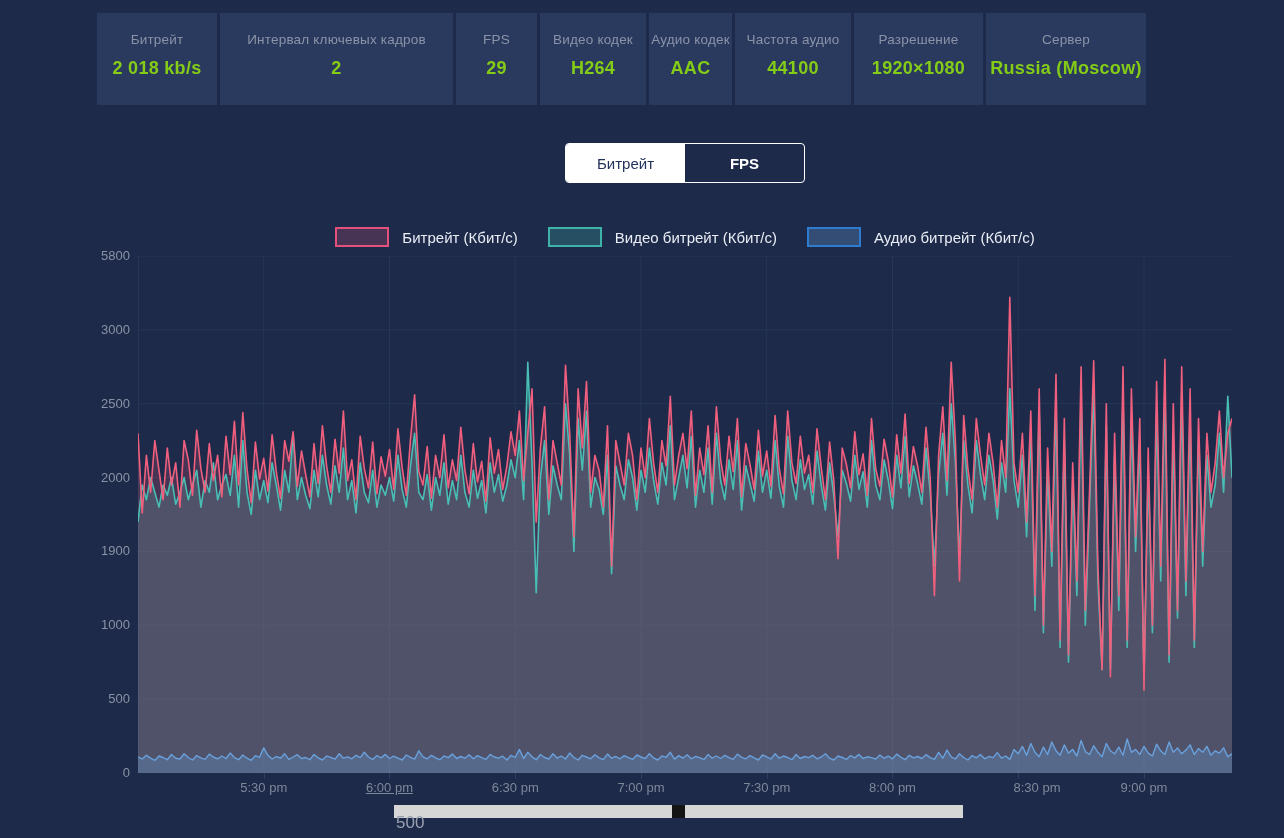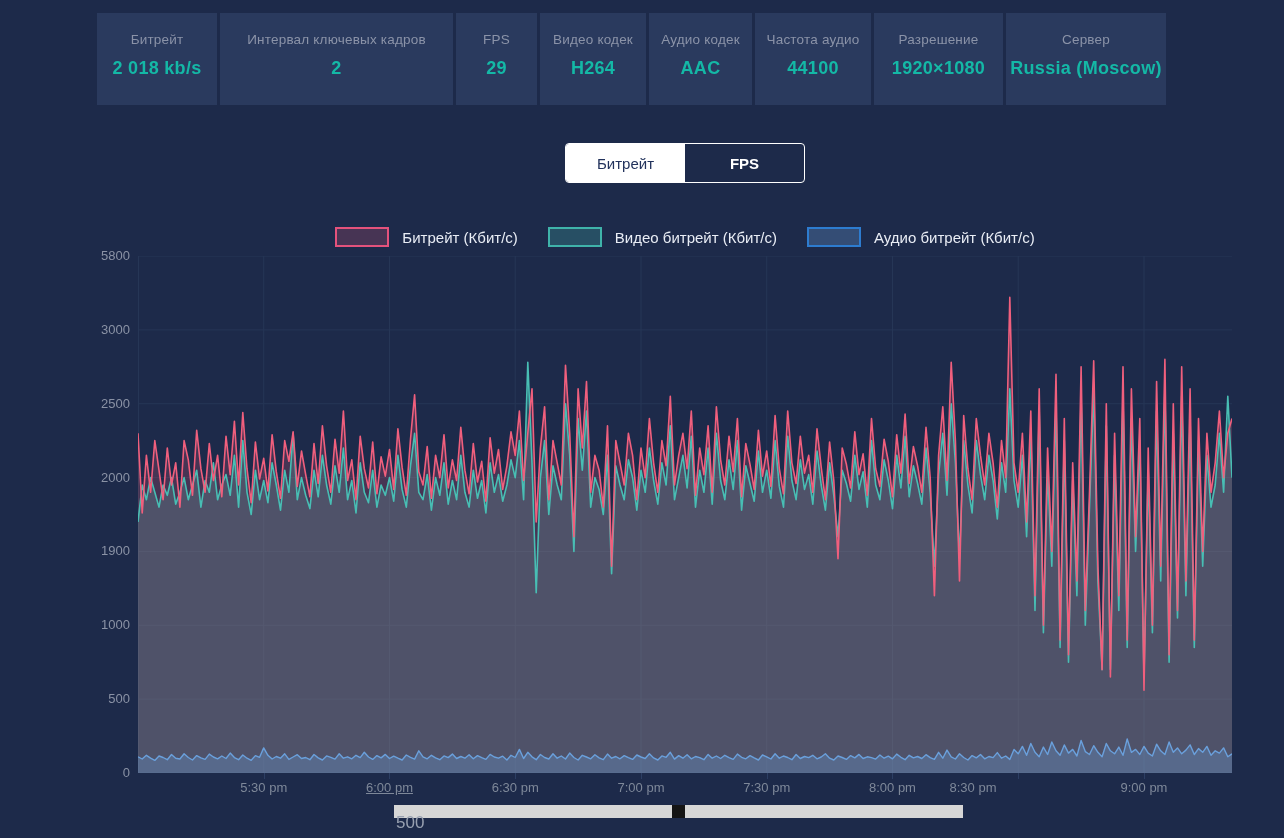--- a/index.html
+++ b/index.html
@@ -2,21 +2,21 @@
 <html><head>
 <meta charset="utf-8">
 <style>
   html,body{margin:0;padding:0;background:#1d2a4a;}
   .page{position:relative;width:1284px;height:838px;background:#1d2a4a;overflow:hidden;
         font-family:"Liberation Sans",sans-serif;}
   
   .stats-bar{position:absolute;left:97px;top:13px;display:flex;gap:3px;}
   .stat-cell{background:#2a3a5e;height:92px;box-sizing:border-box;padding-top:19px;text-align:center;}
   .stat-label{font-size:13.5px;color:#8b93a8;letter-spacing:.2px;}
-  .stat-value{margin-top:11px;font-size:18px;font-weight:700;color:#14b8a6;letter-spacing:.3px;}
+  .stat-value{margin-top:11px;font-size:18px;font-weight:700;color:#84cc16;letter-spacing:.3px;}
   
   .toggle-wrap{position:absolute;left:138px;top:143px;width:1094px;display:flex;justify-content:center;}
   .toggle{display:flex;border:1px solid #ffffff;border-radius:4px;overflow:hidden;height:38px;}
   .tab{width:119px;height:38px;border:none;cursor:pointer;font-family:"Liberation Sans",sans-serif;
        font-size:15px;display:flex;align-items:center;justify-content:center;}
   .tab.active{background:#ffffff;color:#22325c;font-weight:400;}
   .tab.inactive{background:transparent;color:#ffffff;font-weight:700;}
   
   .legend{position:absolute;left:138px;top:227px;width:1094px;display:flex;justify-content:center;
           gap:30px;align-items:center;}
@@ -49,21 +49,21 @@
       <div class="stat-value">2</div>
     </div>
     <div class="stat-cell" style="width:81px">
       <div class="stat-label">FPS</div>
       <div class="stat-value">29</div>
     </div>
     <div class="stat-cell" style="width:106px">
       <div class="stat-label">Видео кодек</div>
       <div class="stat-value">H264</div>
     </div>
-    <div class="stat-cell" style="width:103px">
+    <div class="stat-cell" style="width:83px">
       <div class="stat-label">Аудио кодек</div>
       <div class="stat-value">AAC</div>
     </div>
     <div class="stat-cell" style="width:116px">
       <div class="stat-label">Частота аудио</div>
       <div class="stat-value">44100</div>
     </div>
     <div class="stat-cell" style="width:129px">
       <div class="stat-label">Разрешение</div>
       <div class="stat-value">1920×1080</div>
@@ -137,21 +137,21 @@
       <div class="xtick" style="left: 349.494px; text-decoration: underline;">6:00 pm</div>
       <div class="tickline" style="left: 389.494px;"></div>
       <div class="xtick" style="left: 475.241px;">6:30 pm</div>
       <div class="tickline" style="left: 515.241px;"></div>
       <div class="xtick" style="left: 600.989px;">7:00 pm</div>
       <div class="tickline" style="left: 640.989px;"></div>
       <div class="xtick" style="left: 726.736px;">7:30 pm</div>
       <div class="tickline" style="left: 766.736px;"></div>
       <div class="xtick" style="left: 852.483px;">8:00 pm</div>
       <div class="tickline" style="left: 892.483px;"></div>
-      <div class="xtick" style="left: 933px;">8:30 pm</div>
+      <div class="xtick" style="left: 997px;">8:30 pm</div>
       <div class="tickline" style="left: 1018.23px;"></div>
       <div class="xtick" style="left: 1103.98px;">9:00 pm</div>
       <div class="tickline" style="left: 1143.98px;"></div>
     </div>
 
   <div class="scrollbar">
     <div class="scroll-handle"></div>
   </div>
   <div class="scroll-label">500</div>
 

